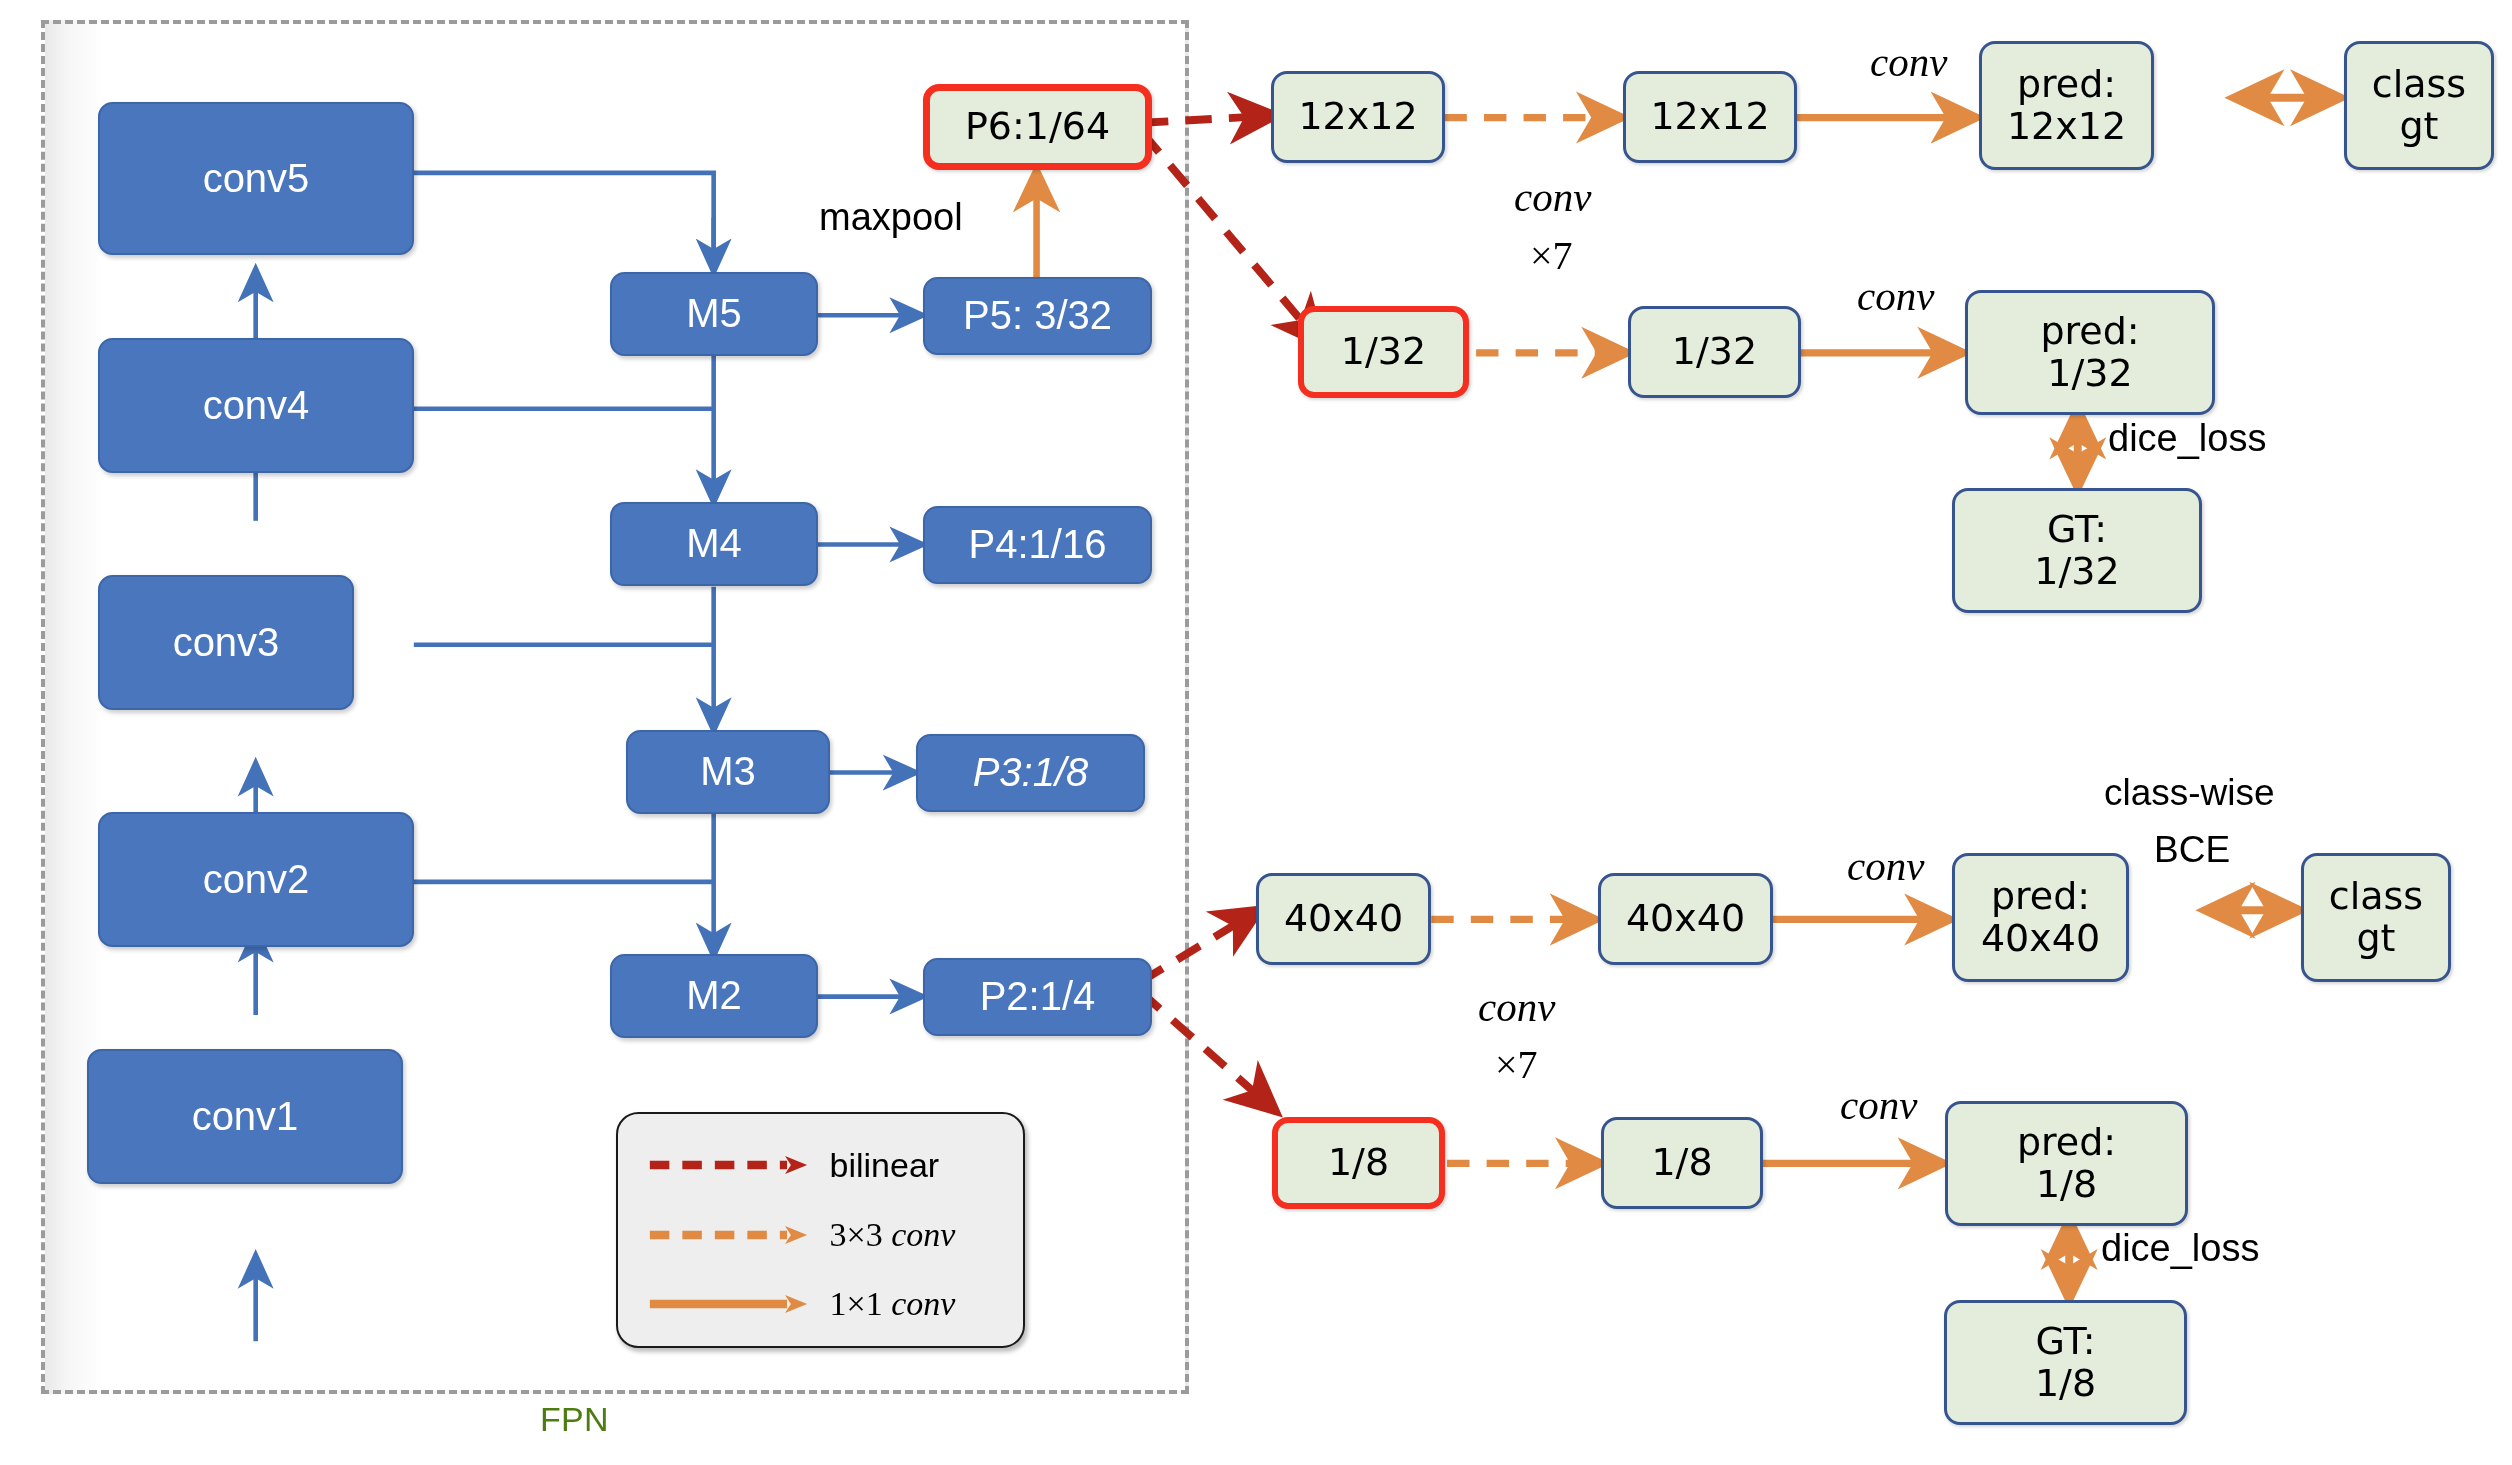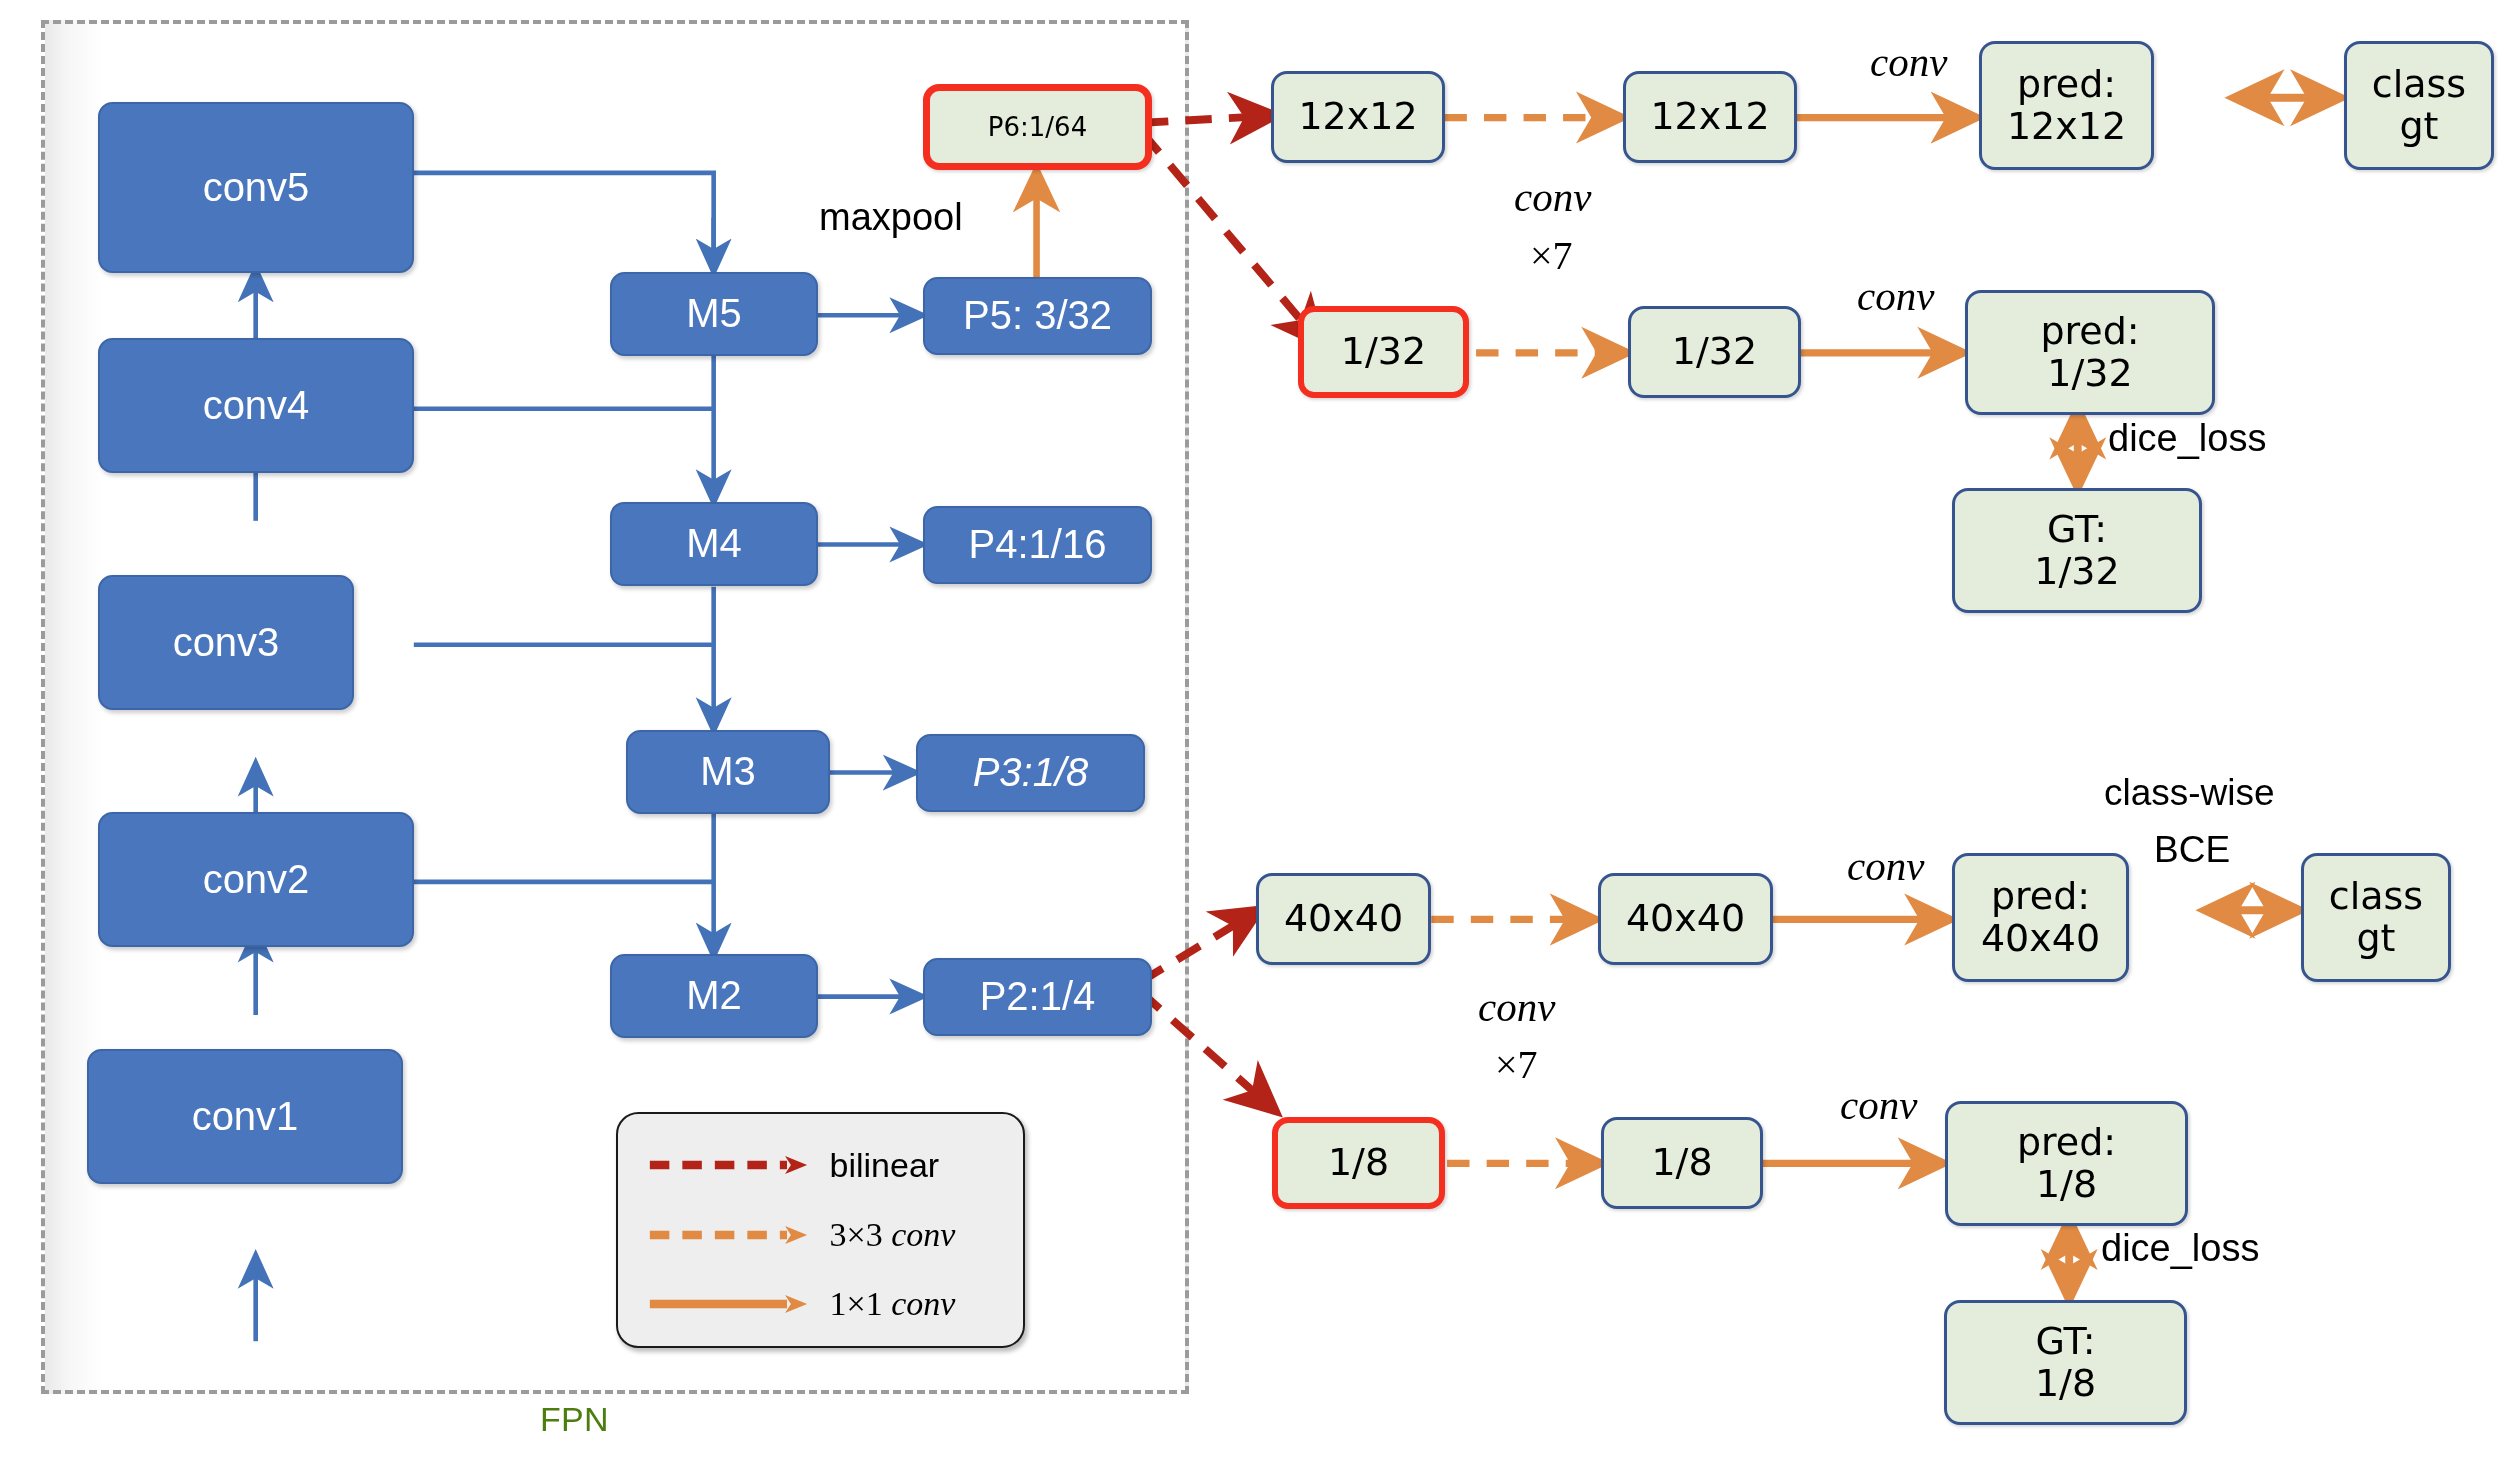--- a/index.html
+++ b/index.html
@@ -240,32 +240,32 @@
       <line x1="2196" y1="1765" x2="2430" y2="1765"></line>
     </g>
     <g stroke="#e08a43" stroke-width="11" fill="none" marker-end="url(#ah-orange)">
       <line x1="2672" y1="1765" x2="2950" y2="1765"></line>
     </g>
     <g stroke="#e08a43" stroke-width="12" fill="none" marker-end="url(#ah-orange)" marker-start="url(#ah-orange-start)">
       <line x1="3140" y1="1850" x2="3140" y2="1972"></line>
     </g>
   </svg>
 
-  <div class="node blue" style="left:98px; top:102px; width:316px; height:171px;">conv5</div>
+  <div class="node blue" style="left:98px; top:102px; width:316px; height:153px;">conv5</div>
   <div class="node blue" style="left:98px; top:338px; width:316px; height:135px;">conv4</div>
   <div class="node blue" style="left:98px; top:575px; width:256px; height:135px;">conv3</div>
   <div class="node blue" style="left:98px; top:812px; width:316px; height:135px;">conv2</div>
   <div class="node blue" style="left:87px; top:1049px; width:316px; height:135px;">conv1</div>
 
   <div class="node blue" style="left:610px; top:272px; width:208px; height:84px;">M5</div>
   <div class="node blue" style="left:610px; top:502px; width:208px; height:84px;border-radius:14px;">M4</div>
   <div class="node blue" style="left:610px; top:730px; width:204px; height:84px;margin-left:16px;">M3</div>
   <div class="node blue" style="left:610px; top:954px; width:208px; height:84px;">M2</div>
 
-  <div class="node green hot" style="left:923px; top:84px; width:229px; height:86px; font-size:26px;">P6:1/64</div>
+  <div class="node green hot" style="left:923px; top:84px; width:229px; height:86px; font-size:38px;">P6:1/64</div>
   <div class="node blue" style="left:923px; top:277px; width:229px; height:78px;">P5: 3/32</div>
   <div class="node blue" style="left:923px; top:506px; width:229px; height:78px;">P4:1/16</div>
   <div class="node blue" style="left:916px; top:734px; width:229px; height:78px;font-style:italic;">P3:1/8</div>
   <div class="node blue" style="left:923px; top:958px; width:229px; height:78px;">P2:1/4</div>
 
   <div class="txt" style="left:819px; top:196px; font-size:38px;">maxpool</div>
 
   <div id="legend">
     <div class="legend-row" style="top:28px;">
       <svg width="165" height="26" viewBox="0 0 250 40">

